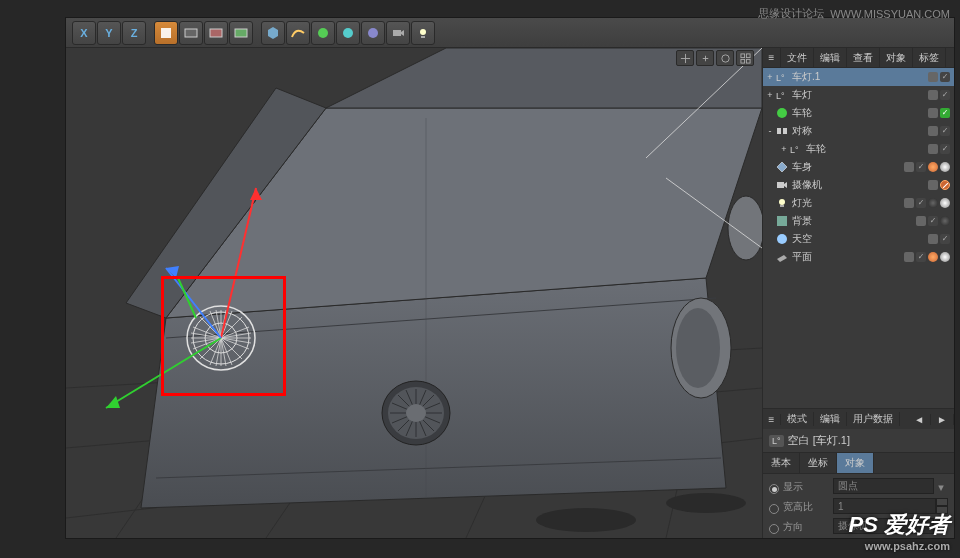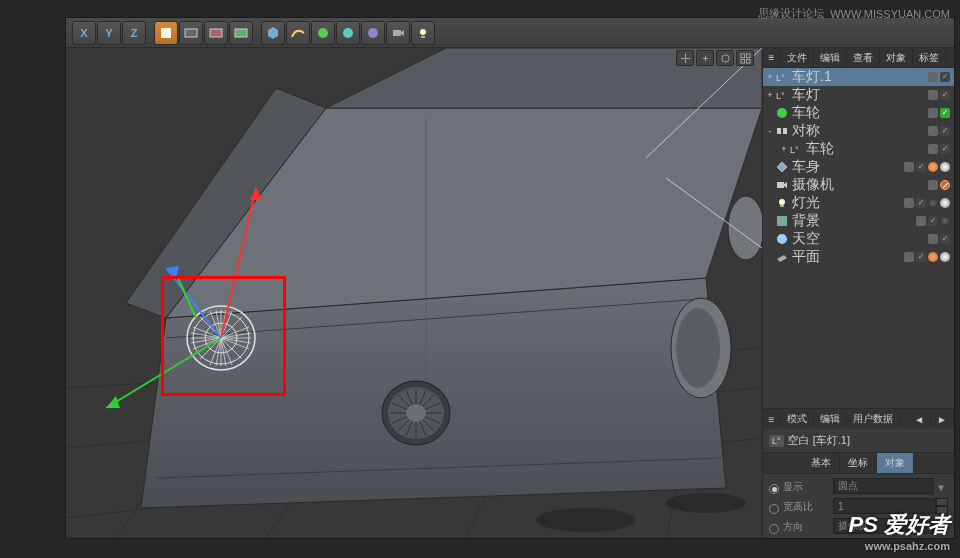--- a/index.html
+++ b/index.html
@@ -19,28 +19,28 @@
 .right-panels { width: 192px; background: #3a3a3a; border-left: 1px solid #2a2a2a; display: flex; flex-direction: column; font-size: 11px; color: #ccc; }
 .panel-tabs { height: 20px; background: #333; display: flex; border-bottom: 1px solid #2a2a2a; font-size: 10px; }
 .panel-tab { padding: 0 6px; display: flex; align-items: center; cursor: pointer; border-right: 1px solid #2a2a2a; }
 .panel-tab:first-child { width: 18px; justify-content: center; }
 .object-tree { flex: 0 0 auto; background: #3a3a3a; overflow-y: auto; min-height: 190px; }
 .tree-item { display: flex; align-items: center; height: 18px; padding-left: 2px; position: relative; }
 .tree-item.selected { background: #5a7a9a; }
 .tree-indent { display: inline-block; }
 .tree-toggle { width: 10px; height: 10px; display: inline-flex; align-items: center; justify-content: center; font-size: 9px; color: #ccc; cursor: pointer; }
 .tree-icon { width: 14px; height: 14px; display: inline-flex; align-items: center; justify-content: center; margin-right: 3px; }
-.tree-label { flex: 1; font-size: 14px; white-space: nowrap; overflow: hidden; }
+.tree-label { flex: 1; font-size: 10px; white-space: nowrap; overflow: hidden; }
 .tree-tags { display: flex; gap: 2px; padding-right: 4px; }
 .tag-dot { width: 10px; height: 10px; border-radius: 2px; }
 .attr-panel { border-top: 1px solid #2a2a2a; }
 .attr-header { height: 20px; background: #333; display: flex; align-items: center; font-size: 10px; }
 .attr-header .panel-tab { border-right: 1px solid #2a2a2a; }
 .attr-title { padding: 4px 6px; background: #3a3a3a; font-size: 11px; display: flex; align-items: center; gap: 4px; }
-.attr-tabs { display: flex; background: #333; border-top: 1px solid #2a2a2a; border-bottom: 1px solid #2a2a2a; justify-content: center; }
+.attr-tabs { display: flex; background: #333; border-top: 1px solid #2a2a2a; border-bottom: 1px solid #2a2a2a; }
 .attr-tab { padding: 3px 8px; font-size: 10px; border-right: 1px solid #2a2a2a; cursor: pointer; }
 .attr-tab.active { background: #5a7a9a; }
 .attr-section { padding: 2px 0; }
 .attr-section-title { padding: 3px 6px; font-size: 10px; background: #444; border-bottom: 1px solid #2a2a2a; }
 .attr-row { display: flex; align-items: flex-end; padding: 2px 6px; height: 20px; }
 .attr-label { width: 50px; font-size: 10px; color: #999; }
 .attr-value { flex: 1; background: #2e2e2e; border: 1px solid #222; height: 16px; font-size: 10px; color: #888; padding: 0 4px; display: flex; align-items: center; }
 .attr-spinner { width: 12px; display: flex; flex-direction: column; }
 .attr-spinner div { height: 8px; background: #444; border: 1px solid #222; }
 .radio-circle { width: 10px; height: 10px; border-radius: 50%; border: 1px solid #888; margin-right: 4px; display: inline-flex; align-items: center; justify-content: center; }

